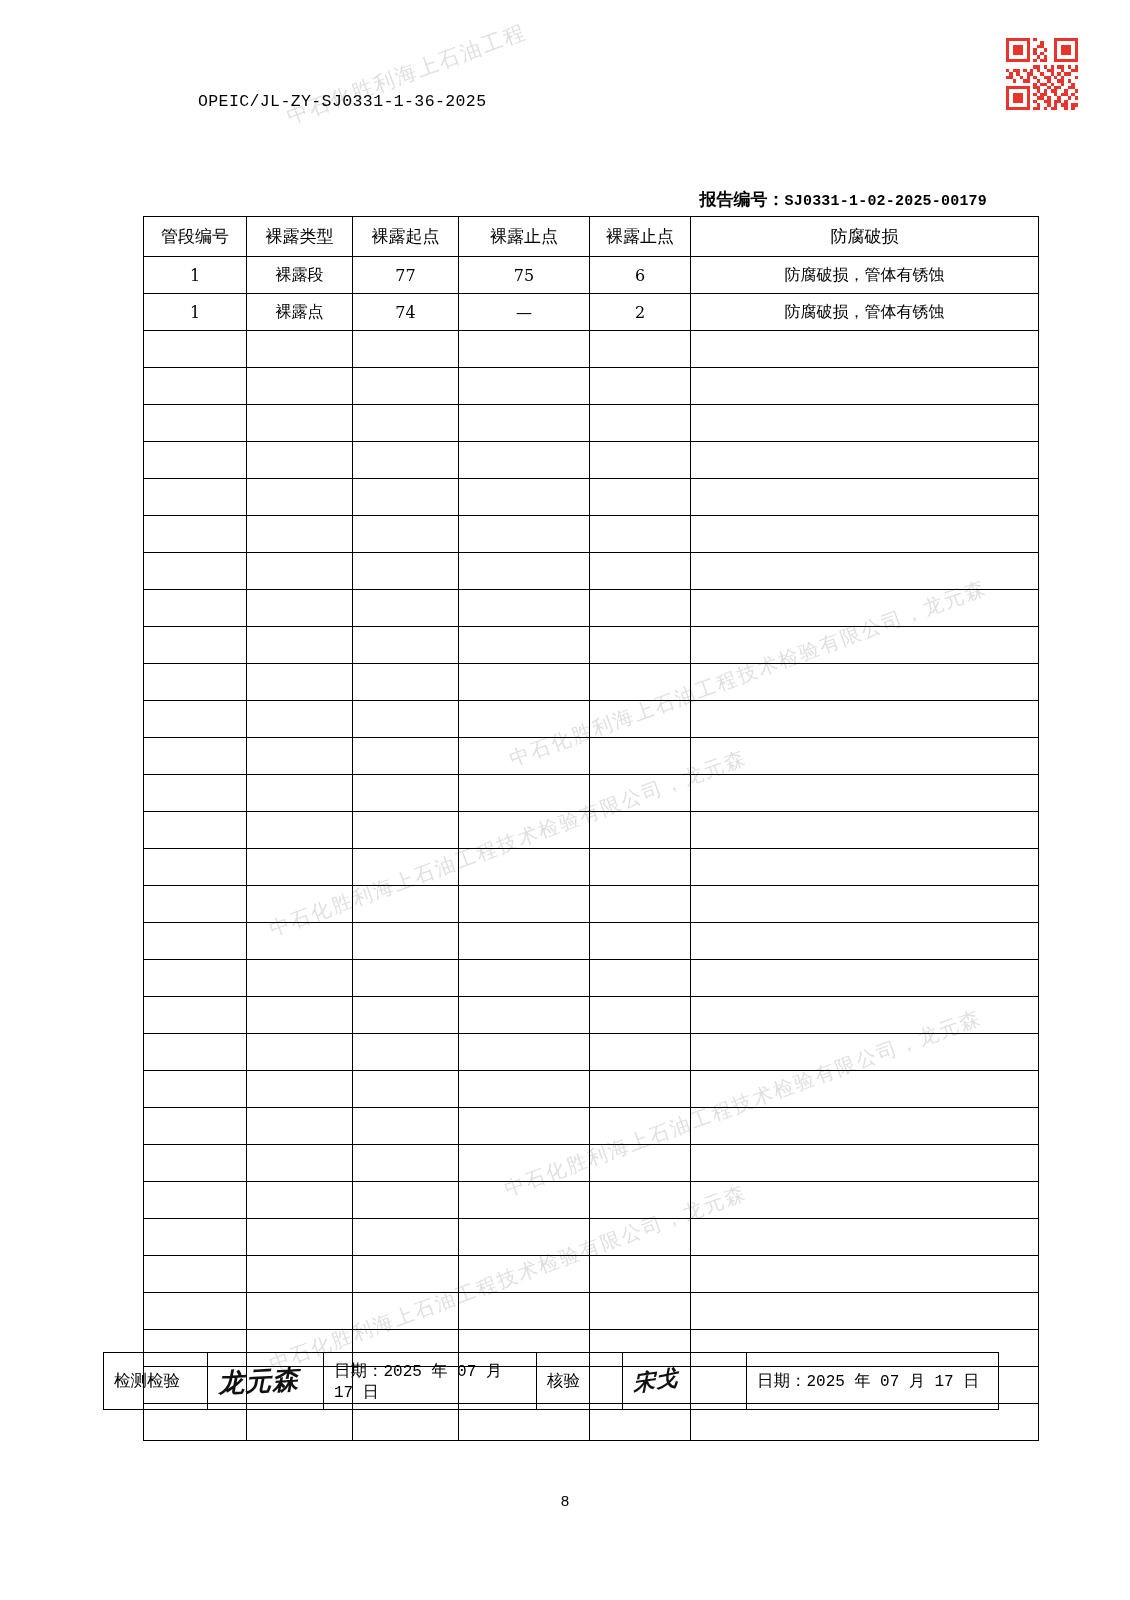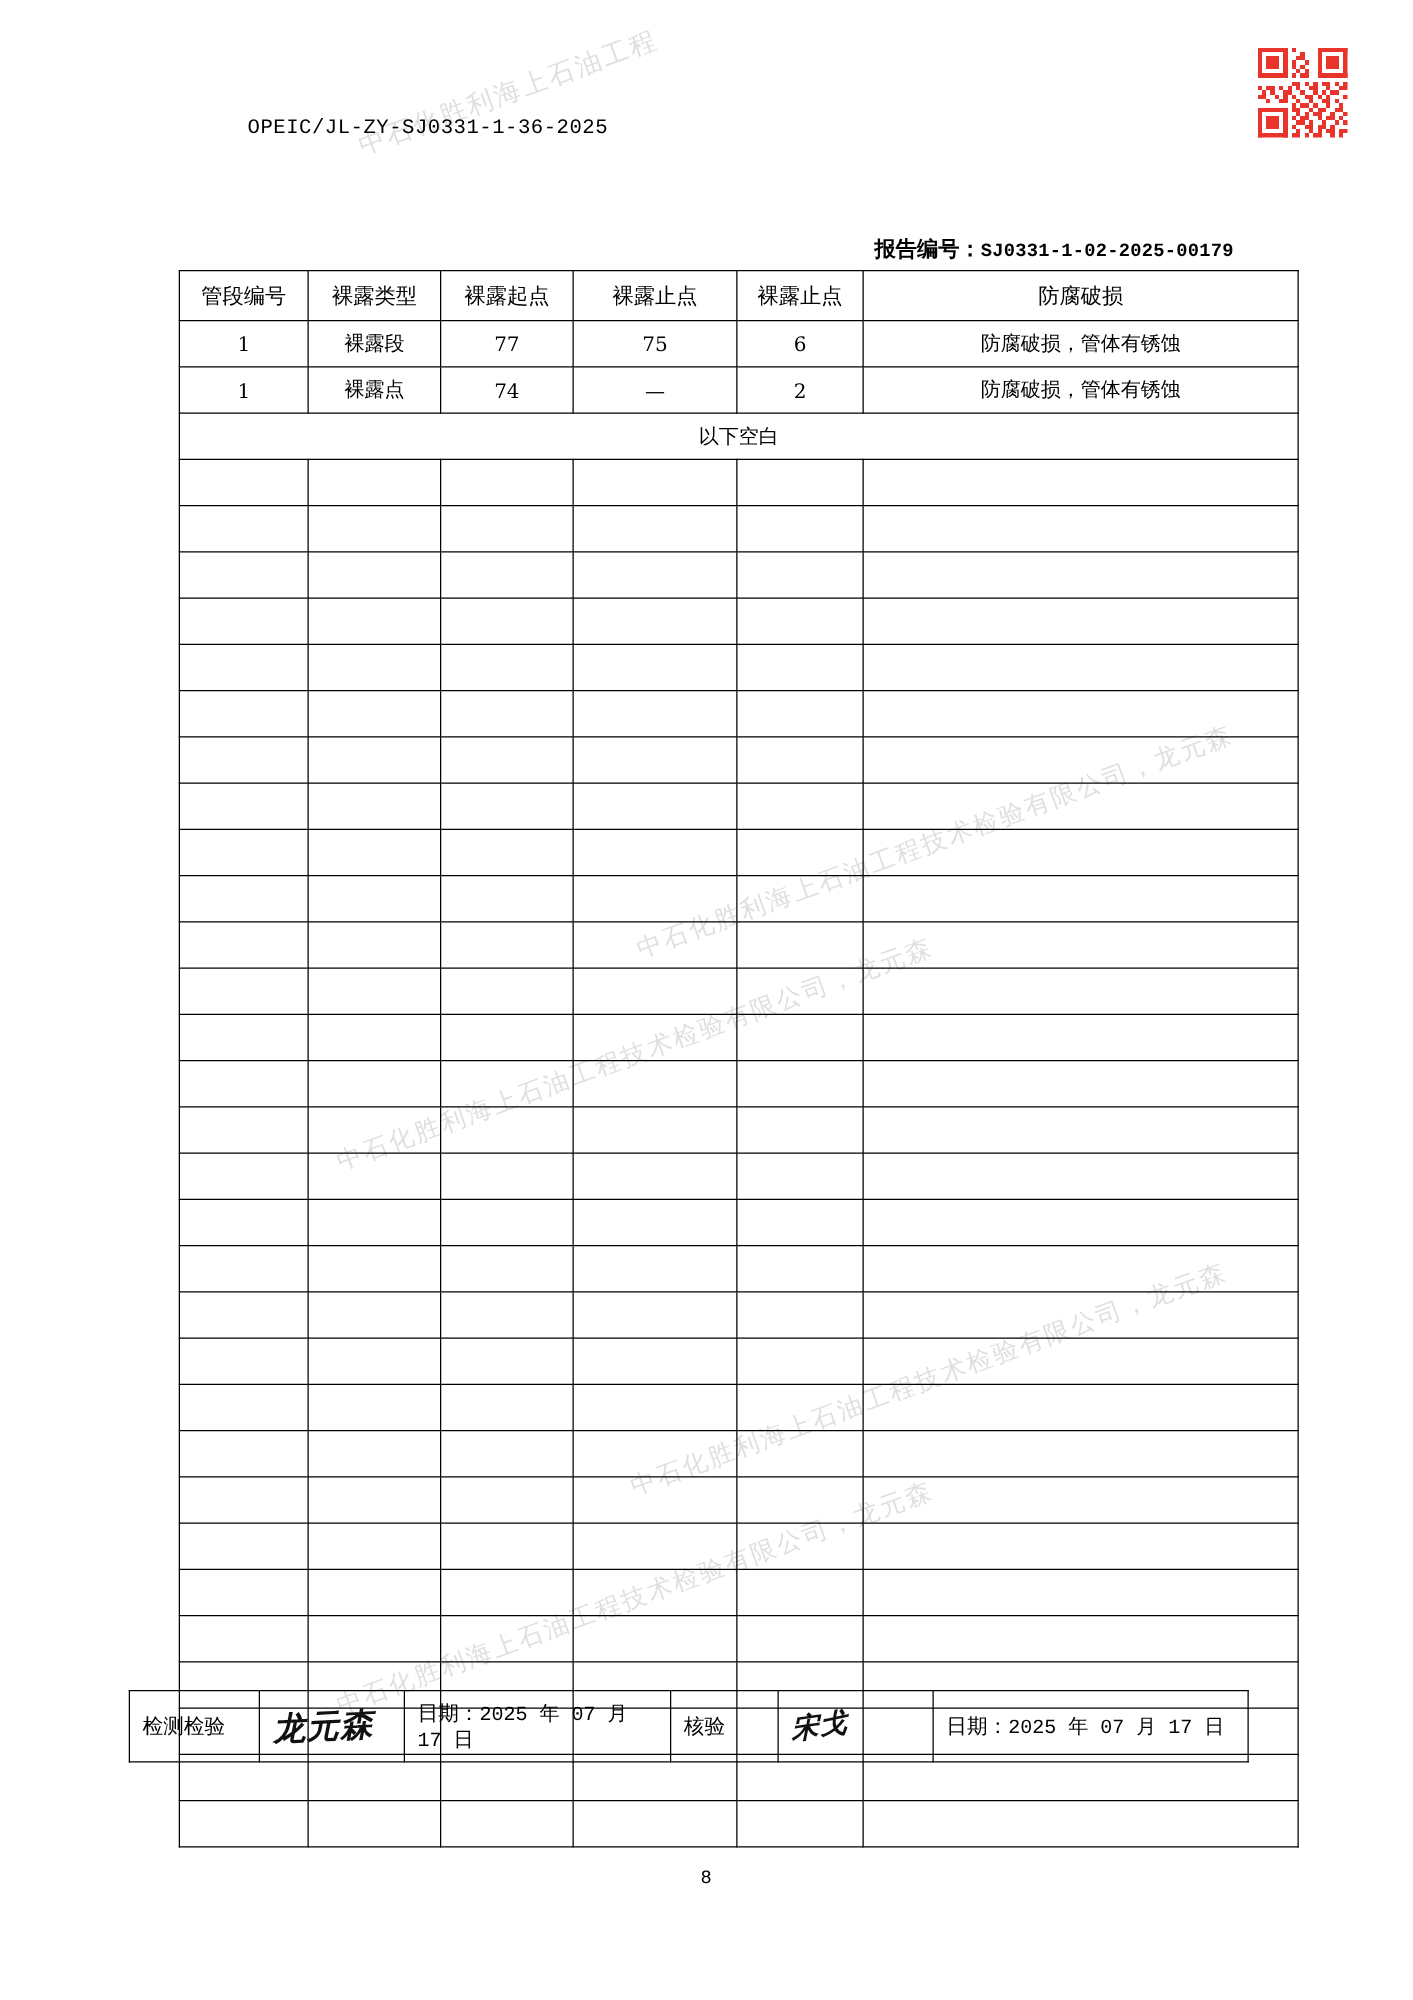--- a/index.html
+++ b/index.html
@@ -332,23 +332,20 @@
         <td>防腐破损，管体有锈蚀</td>
       </tr>
       <tr>
         <td class="num-cell">1</td>
         <td>裸露点</td>
         <td class="num-cell">74</td>
         <td>—</td>
         <td class="num-cell">2</td>
         <td>防腐破损，管体有锈蚀</td>
       </tr>
-      <tr class="empty-note">
-        <td colspan="6">以下空白</td>
-      </tr>
     </tbody>
     <tbody id="blank-rows">
         <tr class="blank-row">
           <td>&nbsp;</td>
           <td>&nbsp;</td>
           <td>&nbsp;</td>
           <td>&nbsp;</td>
           <td>&nbsp;</td>
           <td>&nbsp;</td>
         </tr>

